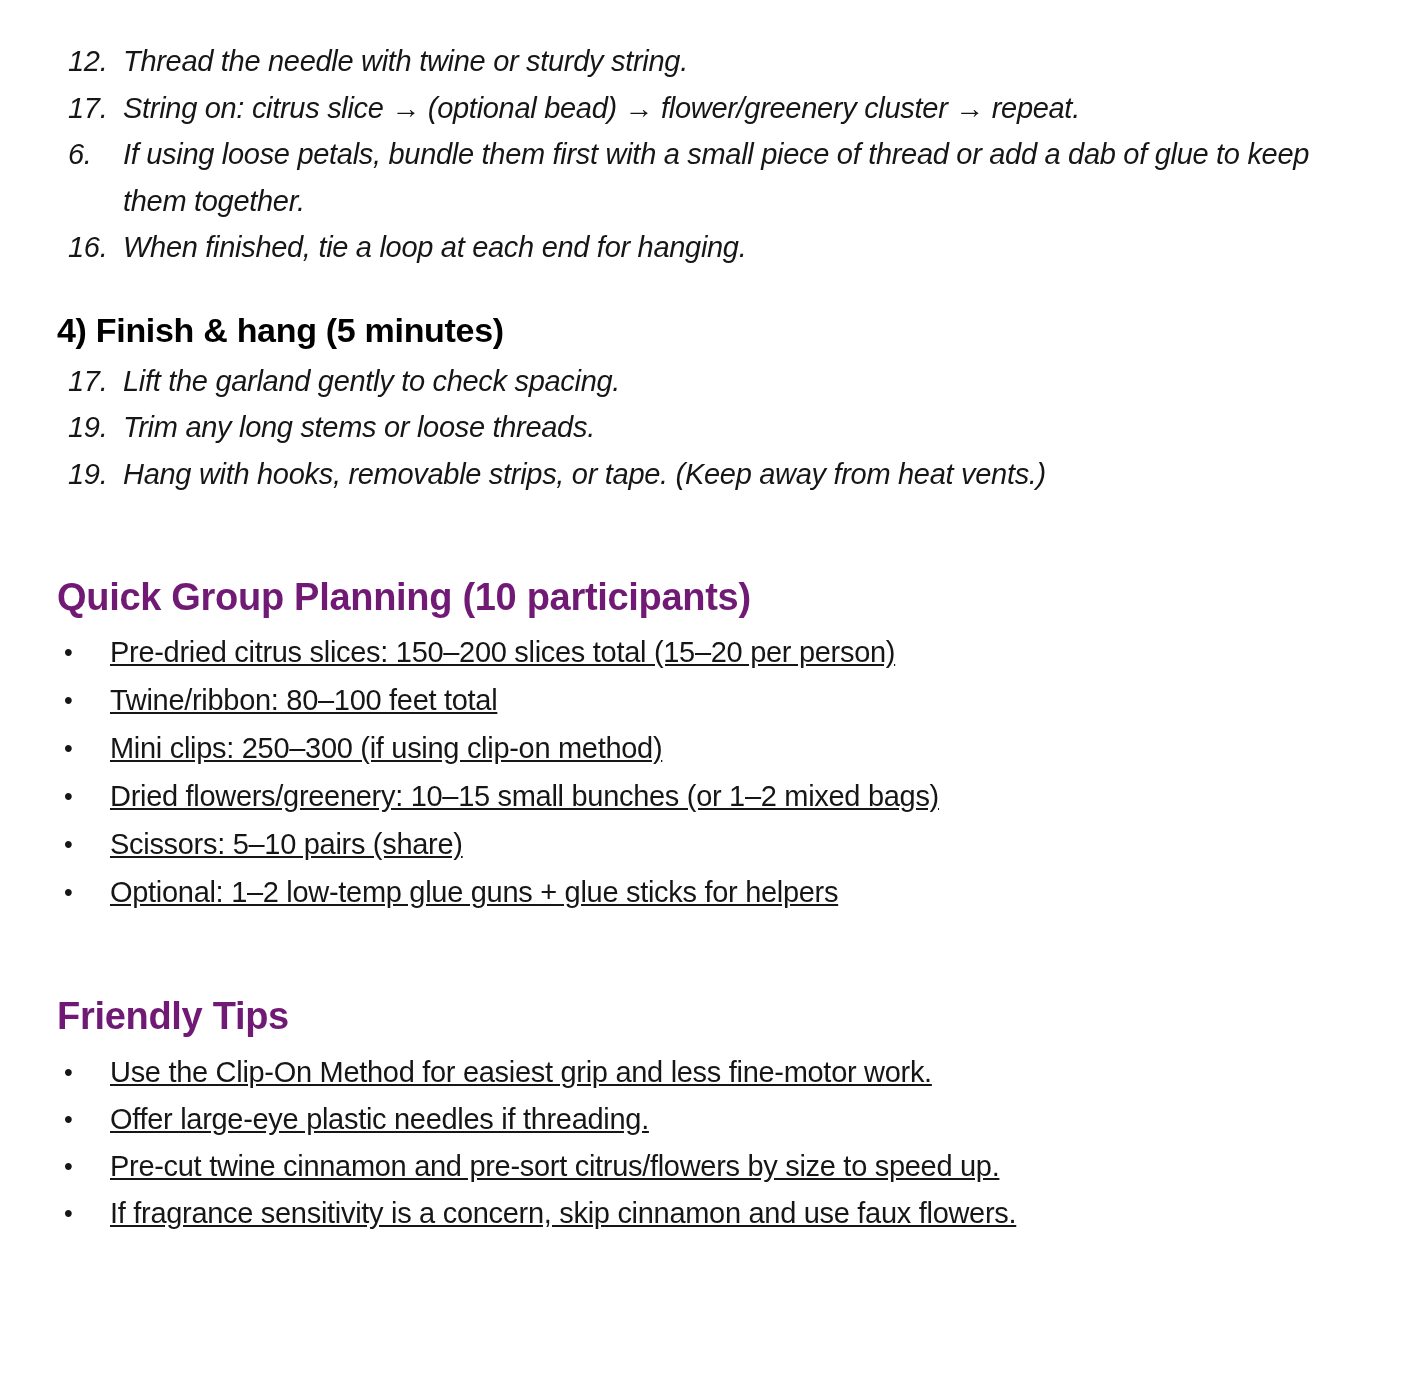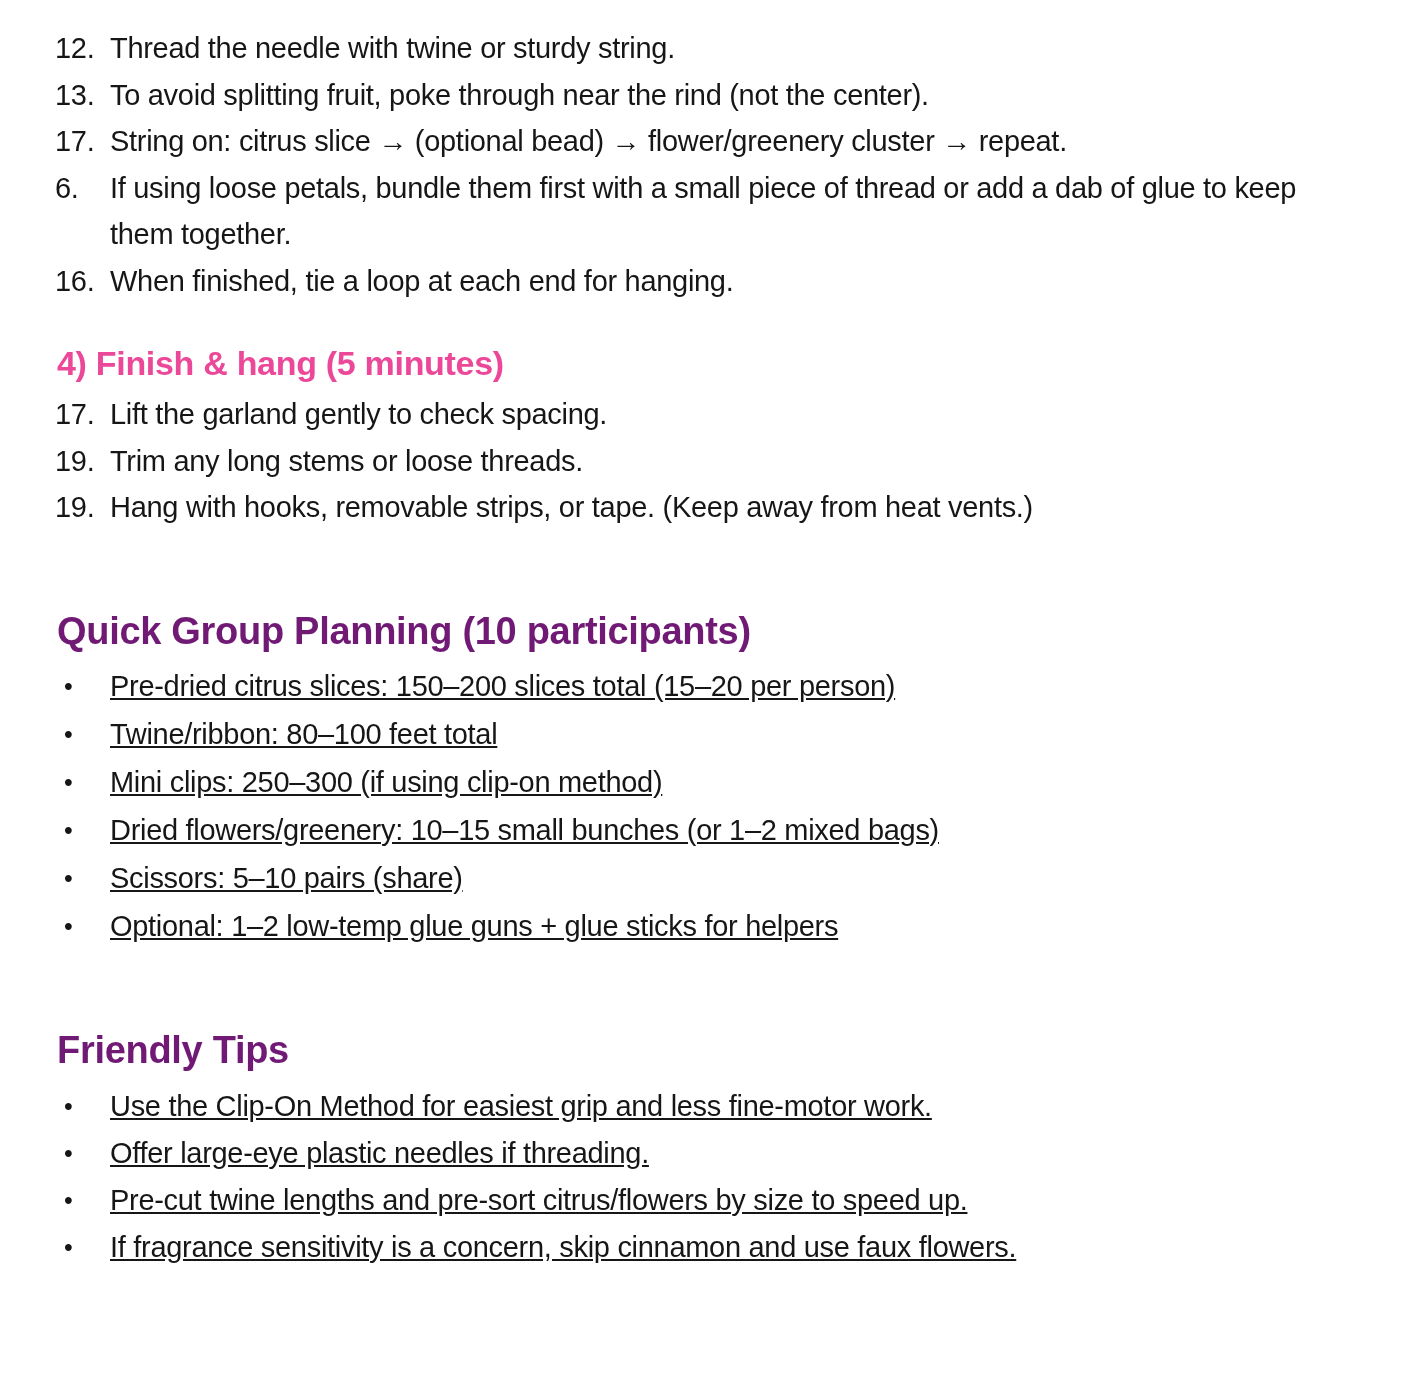--- a/index.html
+++ b/index.html
@@ -12,40 +12,40 @@
     height: 1374px;
     font-family: "Liberation Sans", sans-serif;
     color: #161616;
     overflow: hidden;
   }
   .doc {
     padding: 25px 45px 0 55px;
     letter-spacing: -0.3px;
   }
   
-  .steps { margin: 0; }
+  .steps { margin: 13px; font-style: italic; }
   .step-row {
     display: flex;
     font-size: 29px;
     line-height: 46.5px;
   }
   .step-num {
     flex: 0 0 55px;
     width: 55px;
   }
   .step-text {
     flex: 1;
     max-width: 1250px;
   }
   
   .h2 {
     font-size: 34px;
     line-height: 44px;
     font-weight: bold;
-    color: #ec4899;
+    color: #000000;
     margin: 37px 0 0 2px;
     letter-spacing: -0.3px;
   }
   .h1 {
     font-size: 38px;
     line-height: 50px;
     font-weight: bold;
     color: #701a75;
     margin: 75px 0 0 2px;
     letter-spacing: -0.3px;
@@ -75,24 +75,20 @@
 </style>
 </head>
 <body>
 
 <div class="doc">
 
   <div class="steps">
     <div class="step-row">
       <span class="step-num">12.</span>
       <span class="step-text">Thread the needle with twine or sturdy string.</span>
-    </div>
-    <div class="step-row">
-      <span class="step-num">13.</span>
-      <span class="step-text">To avoid splitting fruit, poke through near the rind (not the center).</span>
     </div>
     <div class="step-row">
       <span class="step-num">17.</span>
       <span class="step-text">String on: citrus slice → (optional bead) → flower/greenery cluster → repeat.</span>
     </div>
     <div class="step-row">
       <span class="step-num">6.</span>
       <span class="step-text">If using loose petals, bundle them first with a small piece of thread or add a dab of glue to keep them together.</span>
     </div>
     <div class="step-row">
@@ -150,21 +146,21 @@
     <div class="bullet-row">
       <span class="bullet-marker">•</span>
       <span class="bullet-text">Use the Clip-On Method for easiest grip and less fine-motor work.</span>
     </div>
     <div class="bullet-row">
       <span class="bullet-marker">•</span>
       <span class="bullet-text">Offer large-eye plastic needles if threading.</span>
     </div>
     <div class="bullet-row">
       <span class="bullet-marker">•</span>
-      <span class="bullet-text">Pre-cut twine lengths and pre-sort citrus/flowers by size to speed up.</span>
+      <span class="bullet-text">Pre-cut twine cinnamon and pre-sort citrus/flowers by size to speed up.</span>
     </div>
     <div class="bullet-row">
       <span class="bullet-marker">•</span>
       <span class="bullet-text">If fragrance sensitivity is a concern, skip cinnamon and use faux flowers.</span>
     </div>
   </div>
 
 </div>
 
 </body></html>

